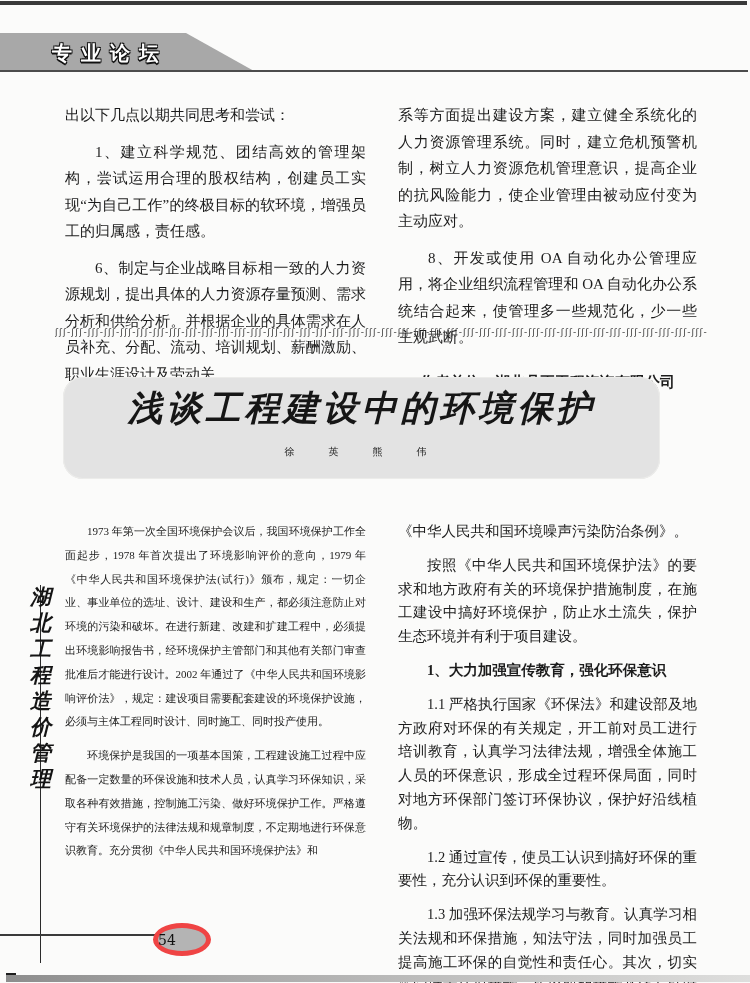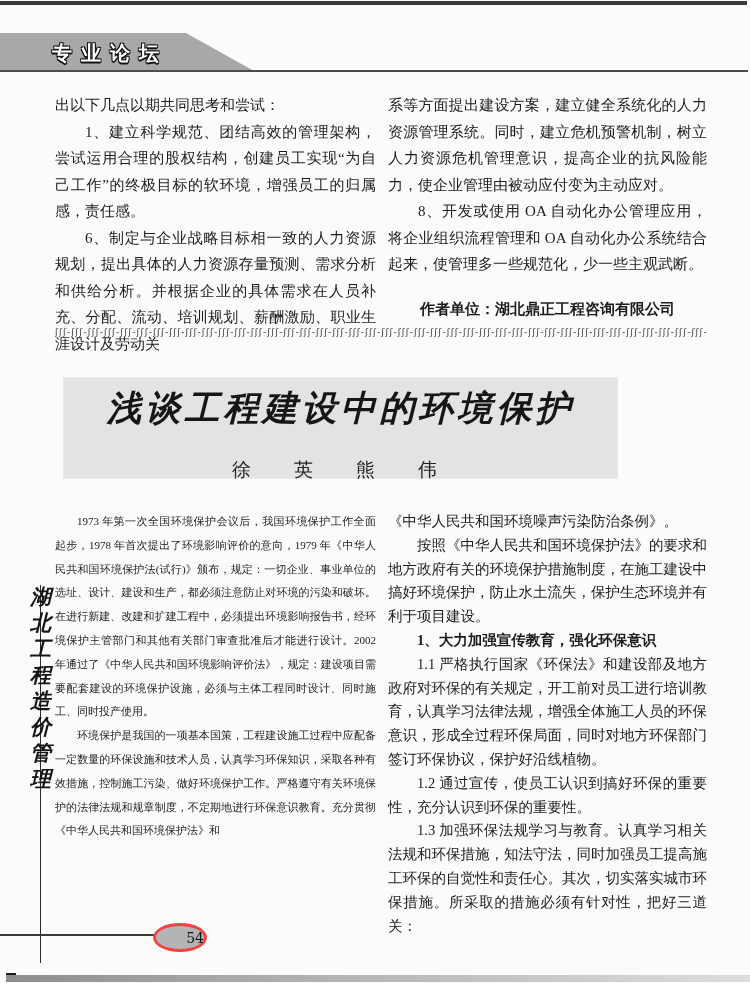--- a/index.html
+++ b/index.html
@@ -18,64 +18,64 @@
   }
   .banner-label{
     position:absolute;left:52px;top:40px;
     font-family:Liberation Sans, sans-serif;
     font-weight:bold;font-size:20px;letter-spacing:9px;color:#fff;
     text-shadow:-1px -1px 0 #111,1px -1px 0 #111,-1px 1px 0 #111,1px 1px 0 #111,0 2px 0 #111;
   }
   .banner-rule{position:absolute;left:0;top:70px;width:748px;height:2px;background:#4c4c4c;}
   
   .col{position:absolute;font-size:15px;line-height:26.5px;text-align:justify;}
-  .col p{margin:0;}
+  .col p{margin:10px;}
   .indent{text-indent:2em;}
   .a1-left{left:55px;top:92px;width:321px;}
   .a1-right{left:388px;top:92px;width:319px;}
   .author-line{margin-top:18px !important;font-weight:bold;text-align:center;text-indent:0;}
   
   .divider{
     position:absolute;left:55px;top:327px;width:652px;height:14px;
     overflow:hidden;white-space:nowrap;font-family:"DejaVu Sans",sans-serif;
     font-size:9px;letter-spacing:1px;color:#3c3c3c;
   }
   
   .titlebox{
-    position:absolute;left:63px;top:377px;width:555px;height:102px;
-    background:#e3e3e3;box-shadow:0 0 0 1px #ececea inset;
+    position:absolute;left:63px;top:377px;width:597px;height:102px;
+    background:#e3e3e3;box-shadow:0 0 0 1px #ececea inset;border-radius:20px;
   }
   .article-title{
     margin:0;position:absolute;left:0;top:8px;width:100%;text-align:center;
     font-family:"DejaVu Serif","Liberation Serif",serif;font-style:italic;
     font-weight:bold;font-size:35px;letter-spacing:4px;color:#161616;
   }
   .article-authors{
-    position:absolute;left:0;top:80px;width:100%;text-align:center;
-    font-size:19px;letter-spacing:12px;color:#222;
+    position:absolute;left:0;top:68px;width:100%;text-align:center;
+    font-size:10px;letter-spacing:12px;color:#222;
   }
   
   .a2-left{left:55px;top:510px;width:321px;font-size:11px;line-height:23.8px;}
   .a2-right{left:388px;top:510px;width:319px;font-size:14.5px;line-height:23.8px;}
   .sec-heading{font-weight:bold;}
   
   .spine-line{position:absolute;left:40px;top:585px;width:1px;height:378px;background:#2b2b2b;}
   .spine{
     position:absolute;left:24px;top:585px;width:33px;
     display:flex;flex-direction:column;align-items:center;gap:3px;
     font-family:"DejaVu Serif",serif;font-style:italic;font-weight:bold;
     font-size:21px;color:#141414;
   }
   .spine span{display:block;line-height:23px;}
   
   .footer-rule{position:absolute;left:0;top:934px;width:157px;height:2px;background:#3a3a3a;}
   .page-oval{
     position:absolute;left:153px;top:923px;width:48px;height:23px;
-    background:#b4b4b4;border:3px solid #ef4444;border-radius:50%;
-    display:flex;align-items:center;justify-content:flex-end;
+    background:#b4b4b4;border:5px solid #ef4444;border-radius:50%;
+    display:flex;align-items:center;justify-content:flex-start;
     font-family:"DejaVu Serif",serif;font-size:14px;color:#111;
   }
   
   .bottom-shadow{
     position:absolute;left:6px;top:975px;width:744px;height:7px;
     background:linear-gradient(to right,#8d8d8d 0%,#a9a9a9 30%,#c7c7c6 70%,#dededd 100%);
   }
   .bottom-nub{position:absolute;left:6px;top:973px;width:10px;height:9px;background:#1d1d1d;}
 </style>
 </head>

